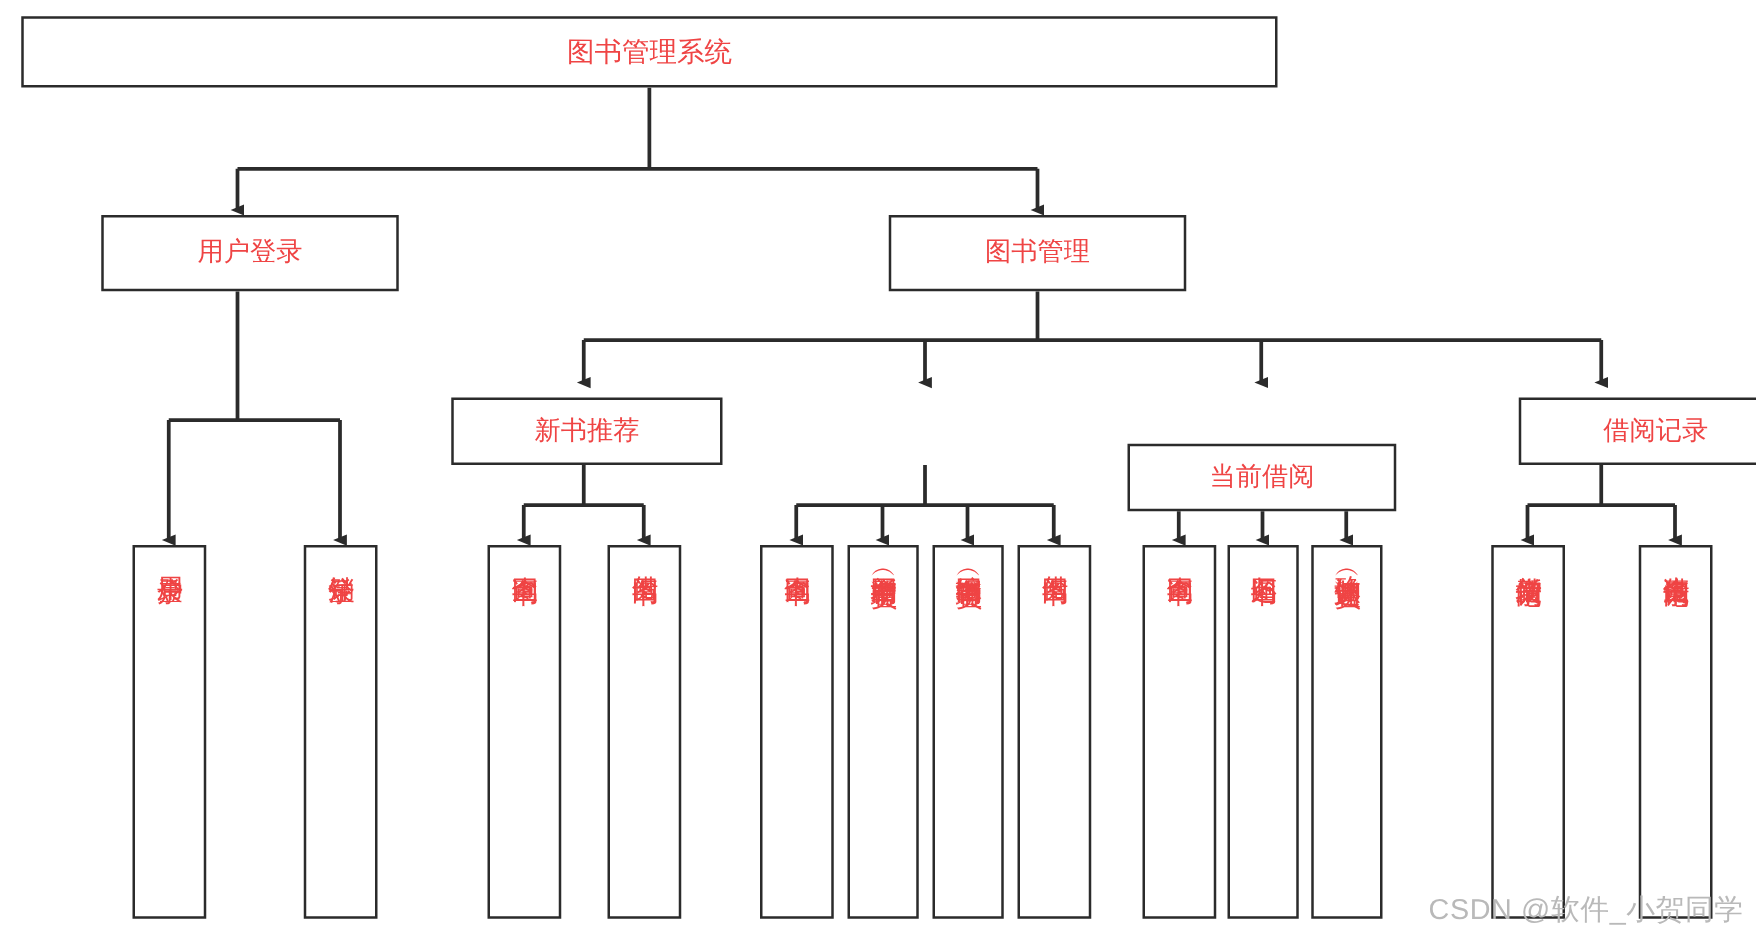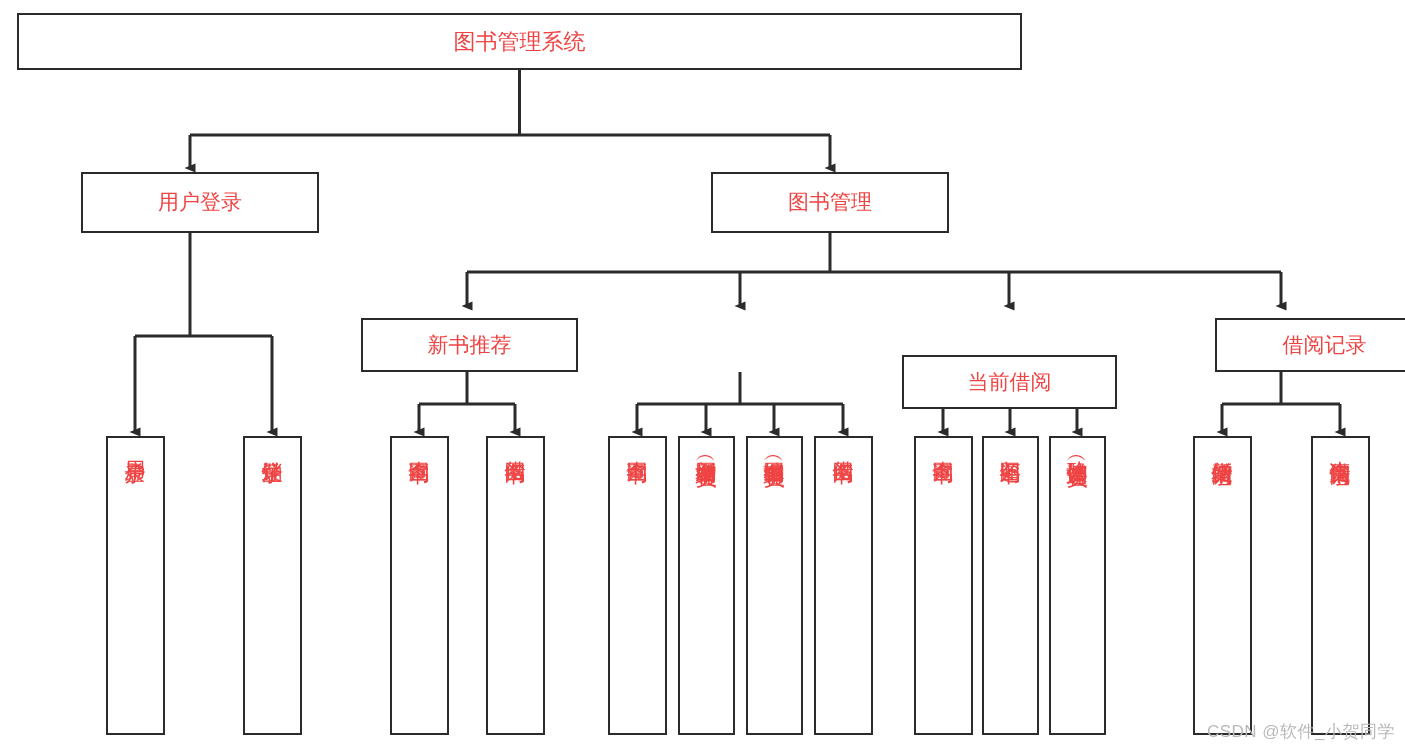--- a/index.html
+++ b/index.html
@@ -60,21 +60,21 @@
     text-orientation: upright;
     font-size: 21px;
     letter-spacing: 1px;
     line-height: 1;
     white-space: nowrap;
   }
   .watermark {
     position: absolute;
     right: 10px;
     bottom: 4px;
-    font-size: 17px;
+    font-size: 23px;
     color: #b9b9b9;
     letter-spacing: 0.5px;
     white-space: nowrap;
     user-select: none;
   }
 </style>
 </head>
 <body>
 
 <div id="diagram-root">

